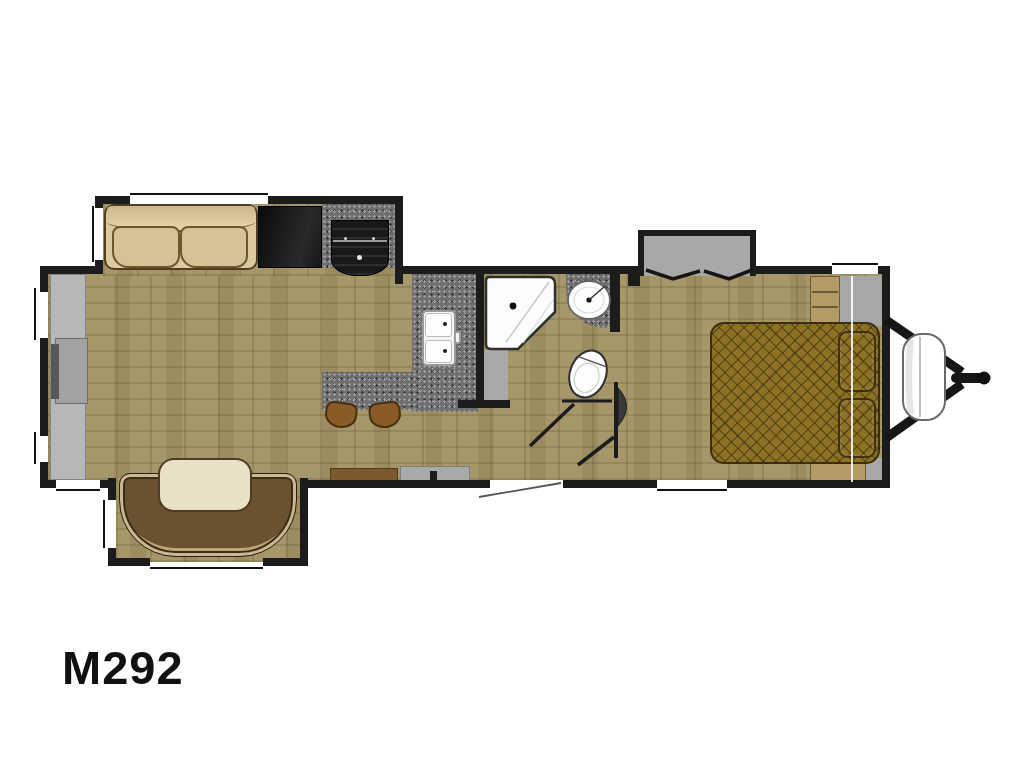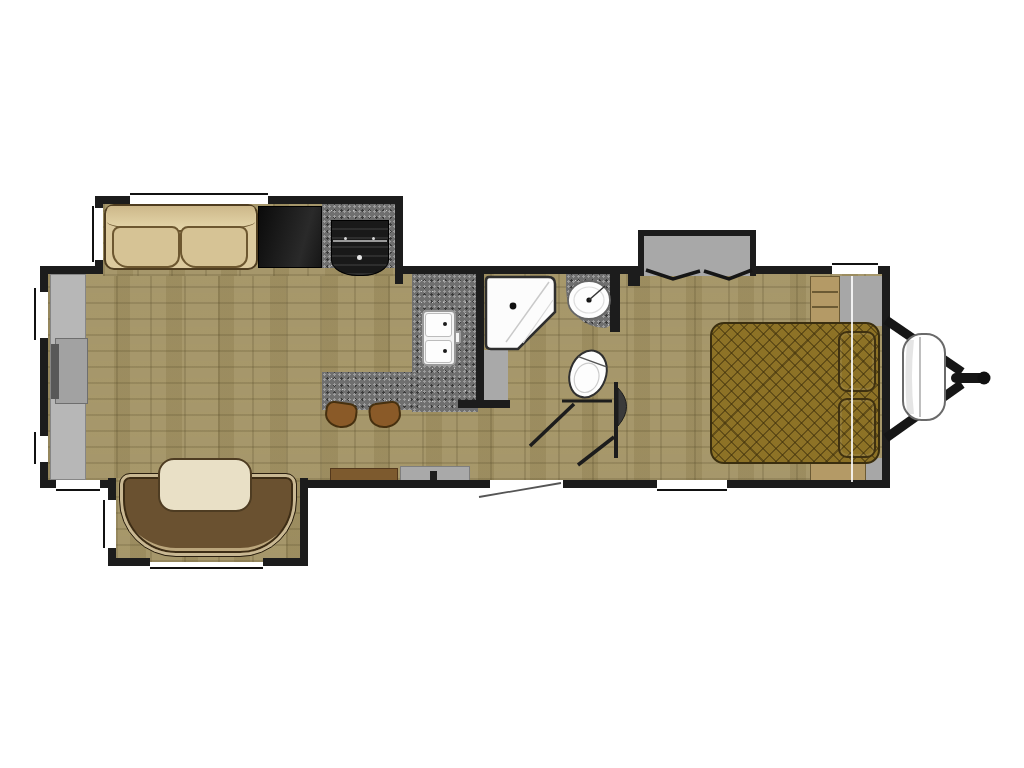--- a/index.html
+++ b/index.html
@@ -210,14 +210,15 @@
 
     <g>
       <rect x="903" y="334" width="42" height="86" rx="19" fill="#ffffff" stroke="#6a6a6a" stroke-width="2"></rect>
       <path d="M907,340 Q904,377 907,414 L914,414 Q910,377 914,340 Z" fill="rgba(0,0,0,0.10)"></path>
       <line x1="920" y1="337" x2="920" y2="417" stroke="#aaaaaa" stroke-width="1.5"></line>
     </g>
   </svg>
 
   <div class="abs contour" style="left:851px;top:276px;width:2px;height:206px;"></div>
 
+  <div id="model-label">M292</div>
 
 </div>
 
 </body></html>

